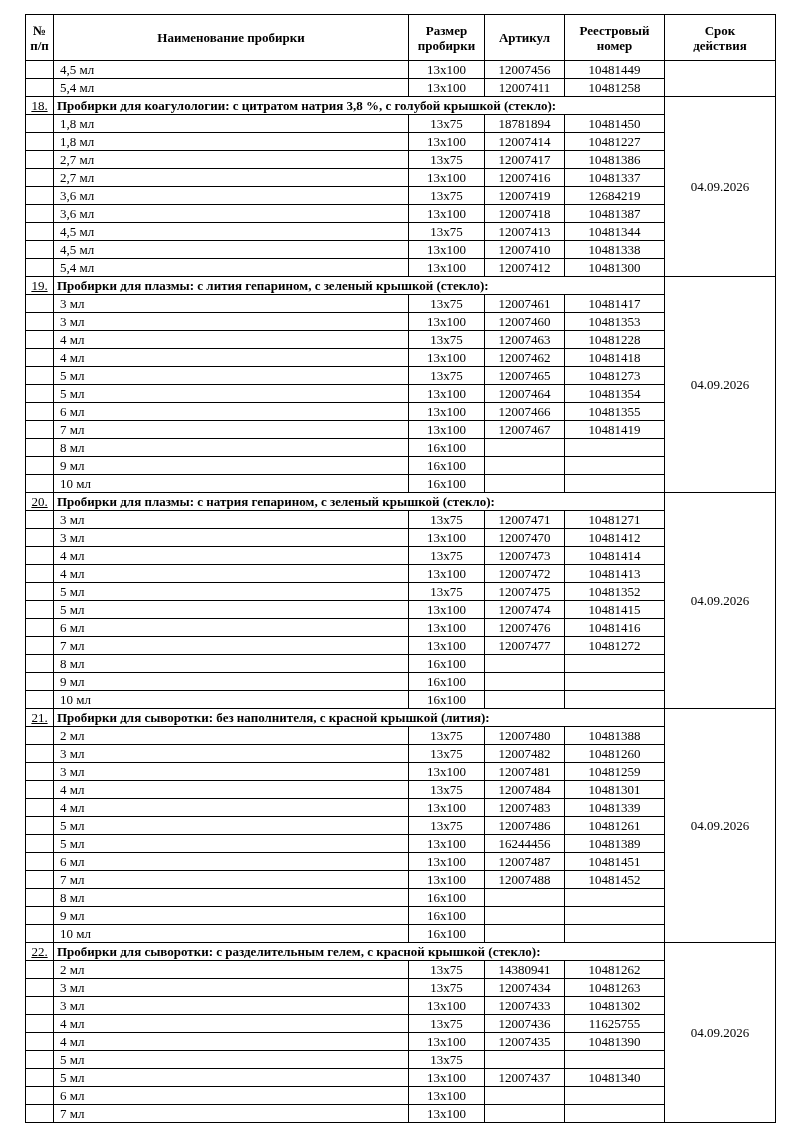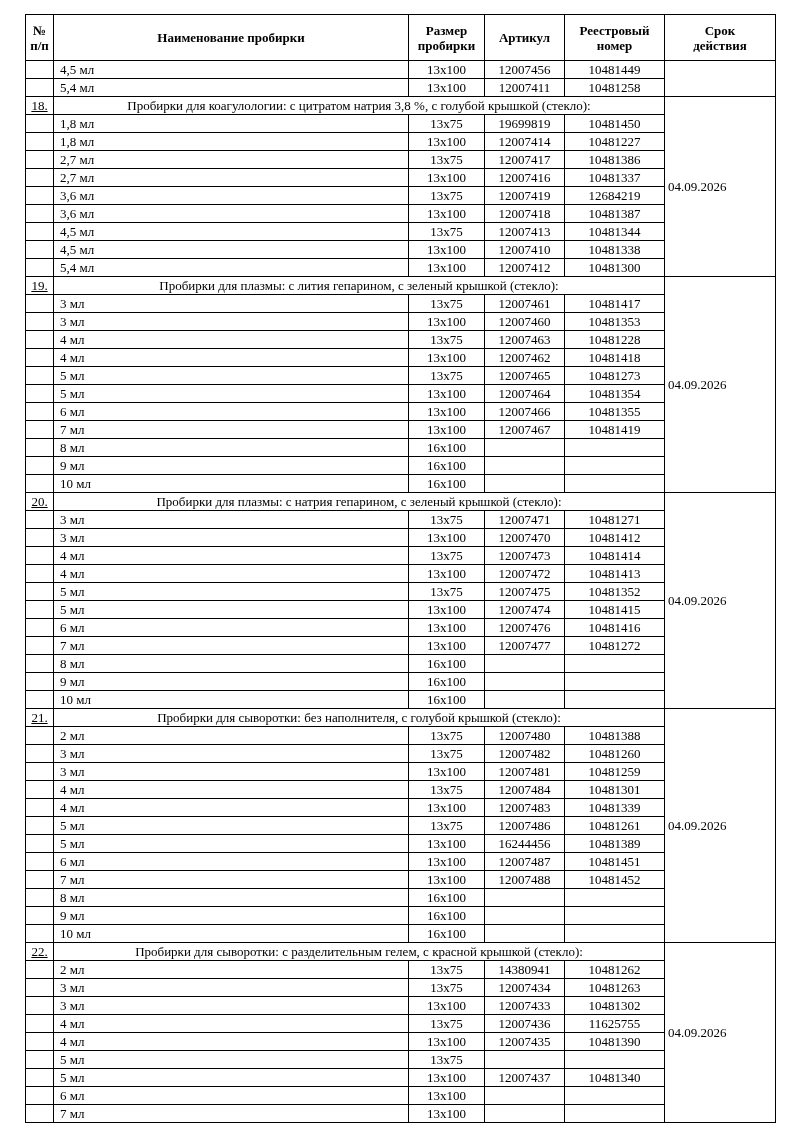--- a/index.html
+++ b/index.html
@@ -36,24 +36,24 @@
     font-weight: bold;
     text-align: center;
     white-space: pre-line;
     height: 46px;
     padding: 2px;
   }
   tbody tr { height: 18px; margin-top: 8px; }
   td.col-num { text-align: center; }
   td.col-name { text-align: left; padding-left: 6px; }
   td.col-size, td.col-article, td.col-registry { text-align: center; }
-  td.col-validity { vertical-align: middle; }
+  td.col-validity { text-align: center; vertical-align: middle; }
   td.section-title {
-    font-weight: normal;
-    text-align: center;
+    font-weight: bold;
+    text-align: left;
   }
   td.section-num { text-align: center; text-decoration: underline; }
 </style>
 </head>
 <body>
 
 <div class="page">
   <table>
     <colgroup>
       <col style="width:28px">
@@ -95,21 +95,21 @@
         </tr>
         <tr>
           <td class="col-num section-num">18.</td>
           <td class="section-title" colspan="4">Пробирки для коагулологии: с цитратом натрия 3,8 %, с голубой крышкой (стекло):</td>
           <td class="col-validity" rowspan="10">04.09.2026</td>
         </tr>
         <tr>
           <td class="col-num"></td>
           <td class="col-name">1,8 мл</td>
           <td class="col-size">13x75</td>
-          <td class="col-article">19699819</td>
+          <td class="col-article">18781894</td>
           <td class="col-registry">10481450</td>
         </tr>
         <tr>
           <td class="col-num"></td>
           <td class="col-name">1,8 мл</td>
           <td class="col-size">13x100</td>
           <td class="col-article">12007414</td>
           <td class="col-registry">10481227</td>
         </tr>
         <tr>
@@ -320,21 +320,21 @@
         </tr>
         <tr>
           <td class="col-num"></td>
           <td class="col-name">10 мл</td>
           <td class="col-size">16x100</td>
           <td class="col-article"></td>
           <td class="col-registry"></td>
         </tr>
         <tr>
           <td class="col-num section-num">21.</td>
-          <td class="section-title" colspan="4">Пробирки для сыворотки: без наполнителя, с голубой крышкой (стекло):</td>
+          <td class="section-title" colspan="4">Пробирки для сыворотки: без наполнителя, с красной крышкой (лития):</td>
           <td class="col-validity" rowspan="13">04.09.2026</td>
         </tr>
         <tr>
           <td class="col-num"></td>
           <td class="col-name">2 мл</td>
           <td class="col-size">13x75</td>
           <td class="col-article">12007480</td>
           <td class="col-registry">10481388</td>
         </tr>
         <tr>

